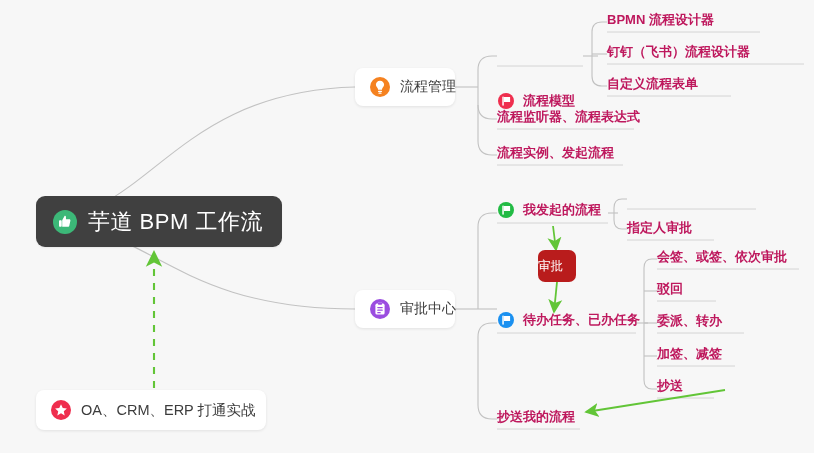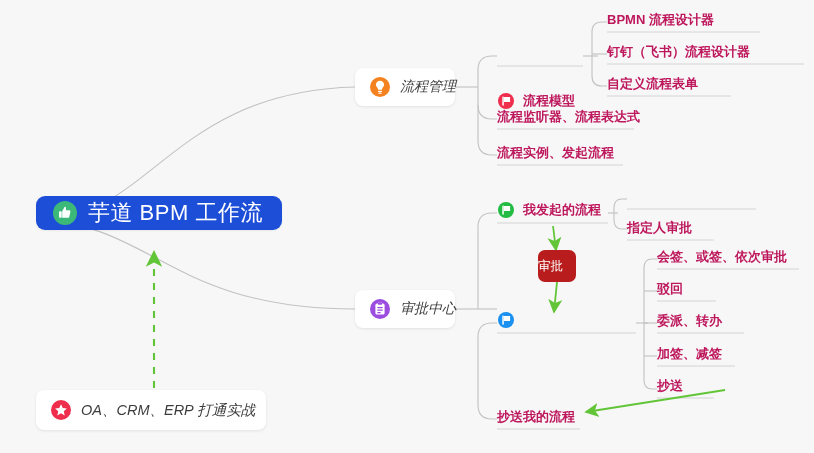--- a/index.html
+++ b/index.html
@@ -25,22 +25,22 @@
     height: 453px;
     pointer-events: none;
   }
 
   
   .root-node {
     position: absolute;
     left: 36px;
     top: 196px;
     width: 246px;
-    height: 34px;
-    background: #1d4ed8;
+    height: 51px;
+    background: #404040;
     border-radius: 9px;
     display: flex;
     align-items: center;
     padding-left: 16px;
     box-sizing: border-box;
     box-shadow: 0 1px 2px rgba(0,0,0,0.06);
   }
   .root-label {
     color: #ffffff;
     font-size: 22px;
@@ -52,21 +52,20 @@
   
   .card {
     position: absolute;
     background: #ffffff;
     border-radius: 8px;
     display: flex;
     align-items: center;
     box-sizing: border-box;
     box-shadow: 0 1px 3px rgba(0,0,0,0.09);
     padding: 0 14px;
-    font-style: italic;
   }
   .card-label {
     font-size: 14px;
     color: #3c3c3c;
     margin-left: 9px;
     white-space: nowrap;
   }
   #node-liuchengguanli { left: 355px; top: 68px;  width: 100px; height: 38px; }
   #node-shenpizhongxin { left: 355px; top: 290px; width: 100px; height: 38px; text-align: center; }
   #node-oa            { left: 36px;  top: 390px; width: 230px; height: 40px; }
@@ -284,20 +283,21 @@
     </svg>
     <span class="topic-label">我发起的流程</span>
   </div>
 
   <div class="topic with-icon" style="left:497px; top:311px;">
     <svg class="badge" viewBox="0 0 18 18">
       <circle cx="9" cy="9" r="8" fill="#1a90f0"></circle>
       <rect x="5.3" y="4.4" width="1.5" height="9.4" rx="0.7" fill="#ffffff"></rect>
       <path d="M7 5 L13.1 5 L13.1 9.9 L7 9.9 Z" fill="#ffffff"></path>
     </svg>
+    <span class="topic-label">待办任务、已办任务</span>
   </div>
 
   <div class="topic" style="left:497px; top:408px;">
     <span class="topic-label">抄送我的流程</span>
   </div>
 
 
   <div class="topic" style="left:627px; top:219px;">
     <span class="topic-label">指定人审批</span>
   </div>

